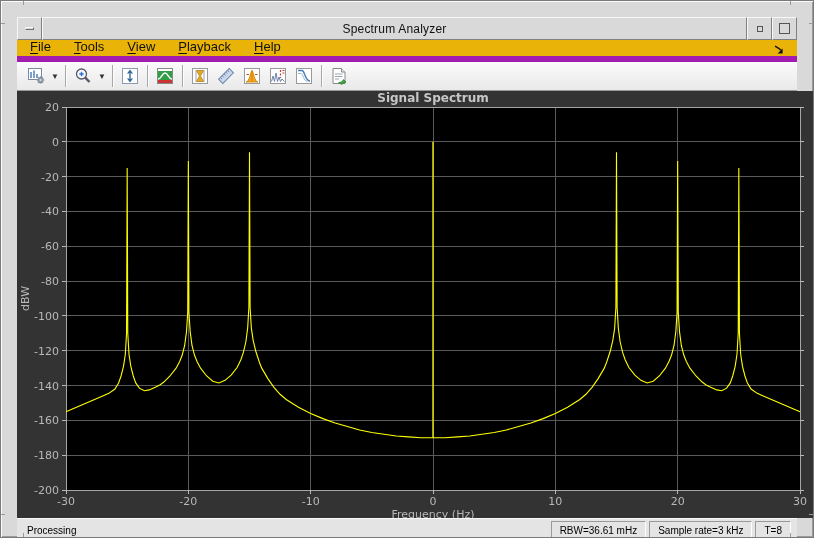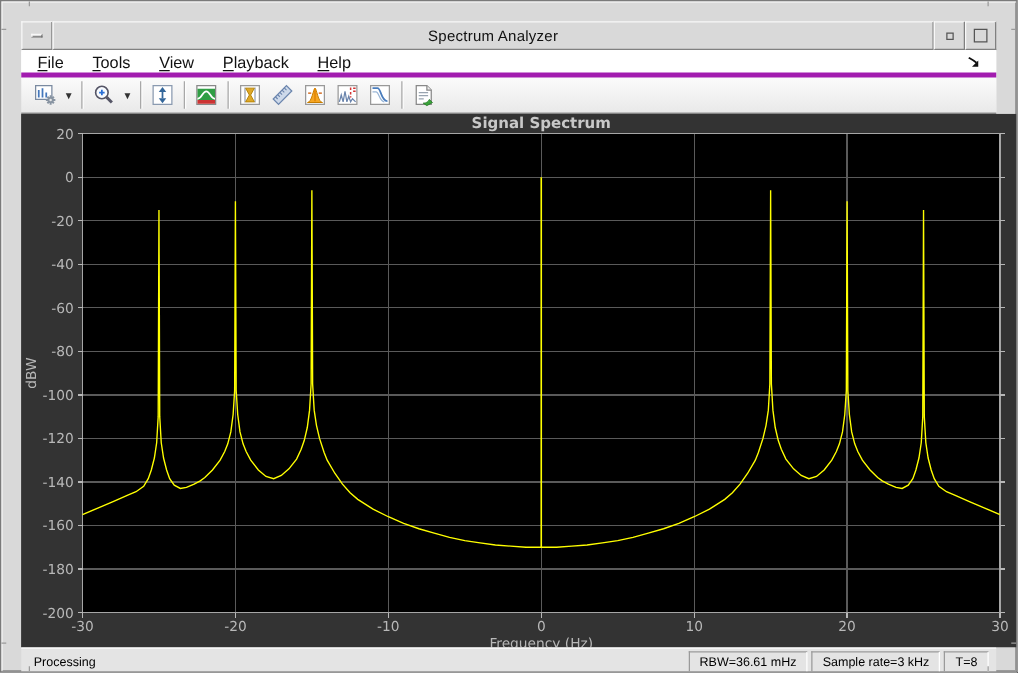--- a/index.html
+++ b/index.html
@@ -26,23 +26,23 @@
     border:1px solid;border-color:#f8f8f8 #707070 #707070 #f8f8f8;}
   .win-btn .sq-small{width:6px;height:6px;border:1px solid #555;}
   .win-btn .sq-big{width:11px;height:11px;border:1px solid #555;}
   .tb-title{
     flex:1;height:23px;display:flex;align-items:center;justify-content:center;
     background:#d9d9d9;border:1px solid;border-color:#f8f8f8 #808080 #808080 #f8f8f8;
     font-size:12px;color:#111;letter-spacing:0.2px;
   }
   
   .menubar{
-    height:22px;display:flex;align-items:flex-start;flex:0 0 auto;
-    padding-left:8px;border-bottom:4px solid #a21caf;
-    box-shadow:0 1px 0 #fafafa;position:relative;background:#ffffff;
+    height:22px;display:flex;align-items:flex-end;flex:0 0 auto;
+    padding-left:8px;border-bottom:6px solid #a21caf;
+    box-shadow:0 1px 0 #fafafa;position:relative;background:#eab308;
   }
   .menu-item{font-size:13px;color:#111;padding:2px 5px;margin-right:13px;cursor:default;}
   .menu-item u{text-decoration:underline;text-underline-offset:2px;}
   .menu-overflow{position:absolute;right:12px;top:4px;width:12px;height:12px;}
   
   .toolbar{
     height:29px;display:flex;align-items:center;flex:0 0 auto;
     background:linear-gradient(#fbfbfb,#e9e9e9);
     border-bottom:1px solid #9a9a9a;box-shadow:0 1px 0 #fafafa;
     padding-left:6px;

